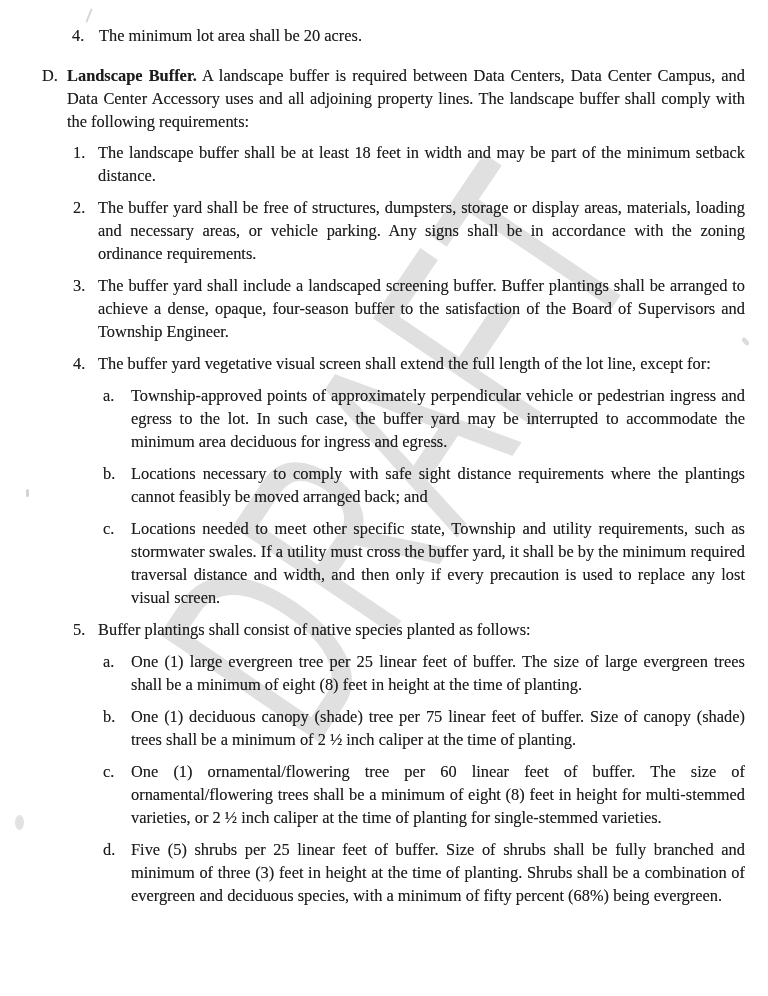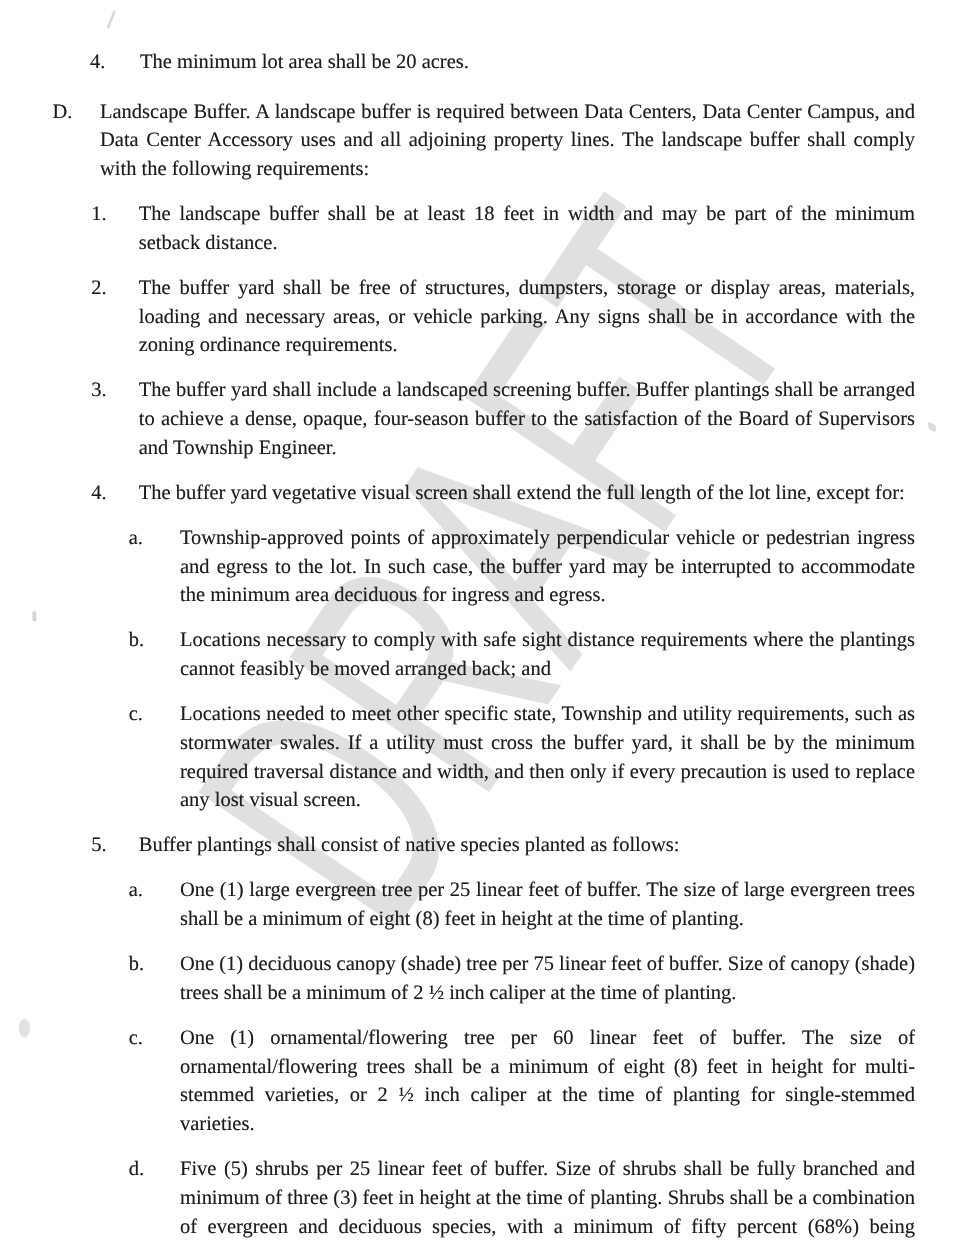--- a/index.html
+++ b/index.html
@@ -5,26 +5,26 @@
   html,body { margin:0; padding:0; background:#e8e8e8; }
   .page {
     position:relative; width:768px; height:996px; margin:0 auto;
     background:#ffffff; overflow:hidden;
     font-family:"Liberation Serif", serif;
     font-size:16.4px; line-height:23px; color:#1d1d1d;
   }
   .content { position:relative; z-index:1; padding:24px 23px 0 42px; }
   .item { position:relative; margin-bottom:9px; }
   .item .marker { position:absolute; left:0; top:0; }
-  .txt { margin:13px; text-align:justify; text-shadow:0 0 0.4px rgba(0,0,0,0.45); }
+  .txt { margin:0; text-align:justify; text-shadow:0 0 0.4px rgba(0,0,0,0.45); }
   .marker { text-shadow:0 0 0.4px rgba(0,0,0,0.45); }
 
   .top-item { margin-left:30px; padding-left:27px; margin-bottom:17px; }
   .sec      { padding-left:25px; margin-bottom:8px; }
-  .sec b    { font-weight:normal; }
+  .sec b    { font-weight:bold; }
   .l1       { margin-left:31px; padding-left:25px; }
   .l2       { margin-left:61px; padding-left:28px; }
 
   .watermark {
     position:absolute; left:400px; top:450px; z-index:0;
     transform:translate(-50%,-50%) rotate(-56deg) scaleX(0.62);
     font-family:"Liberation Sans", sans-serif;
     font-size:280px; font-weight:400; letter-spacing:8px;
     color:#c7c7c7; opacity:0.55; white-space:nowrap;
     user-select:none; pointer-events:none;

